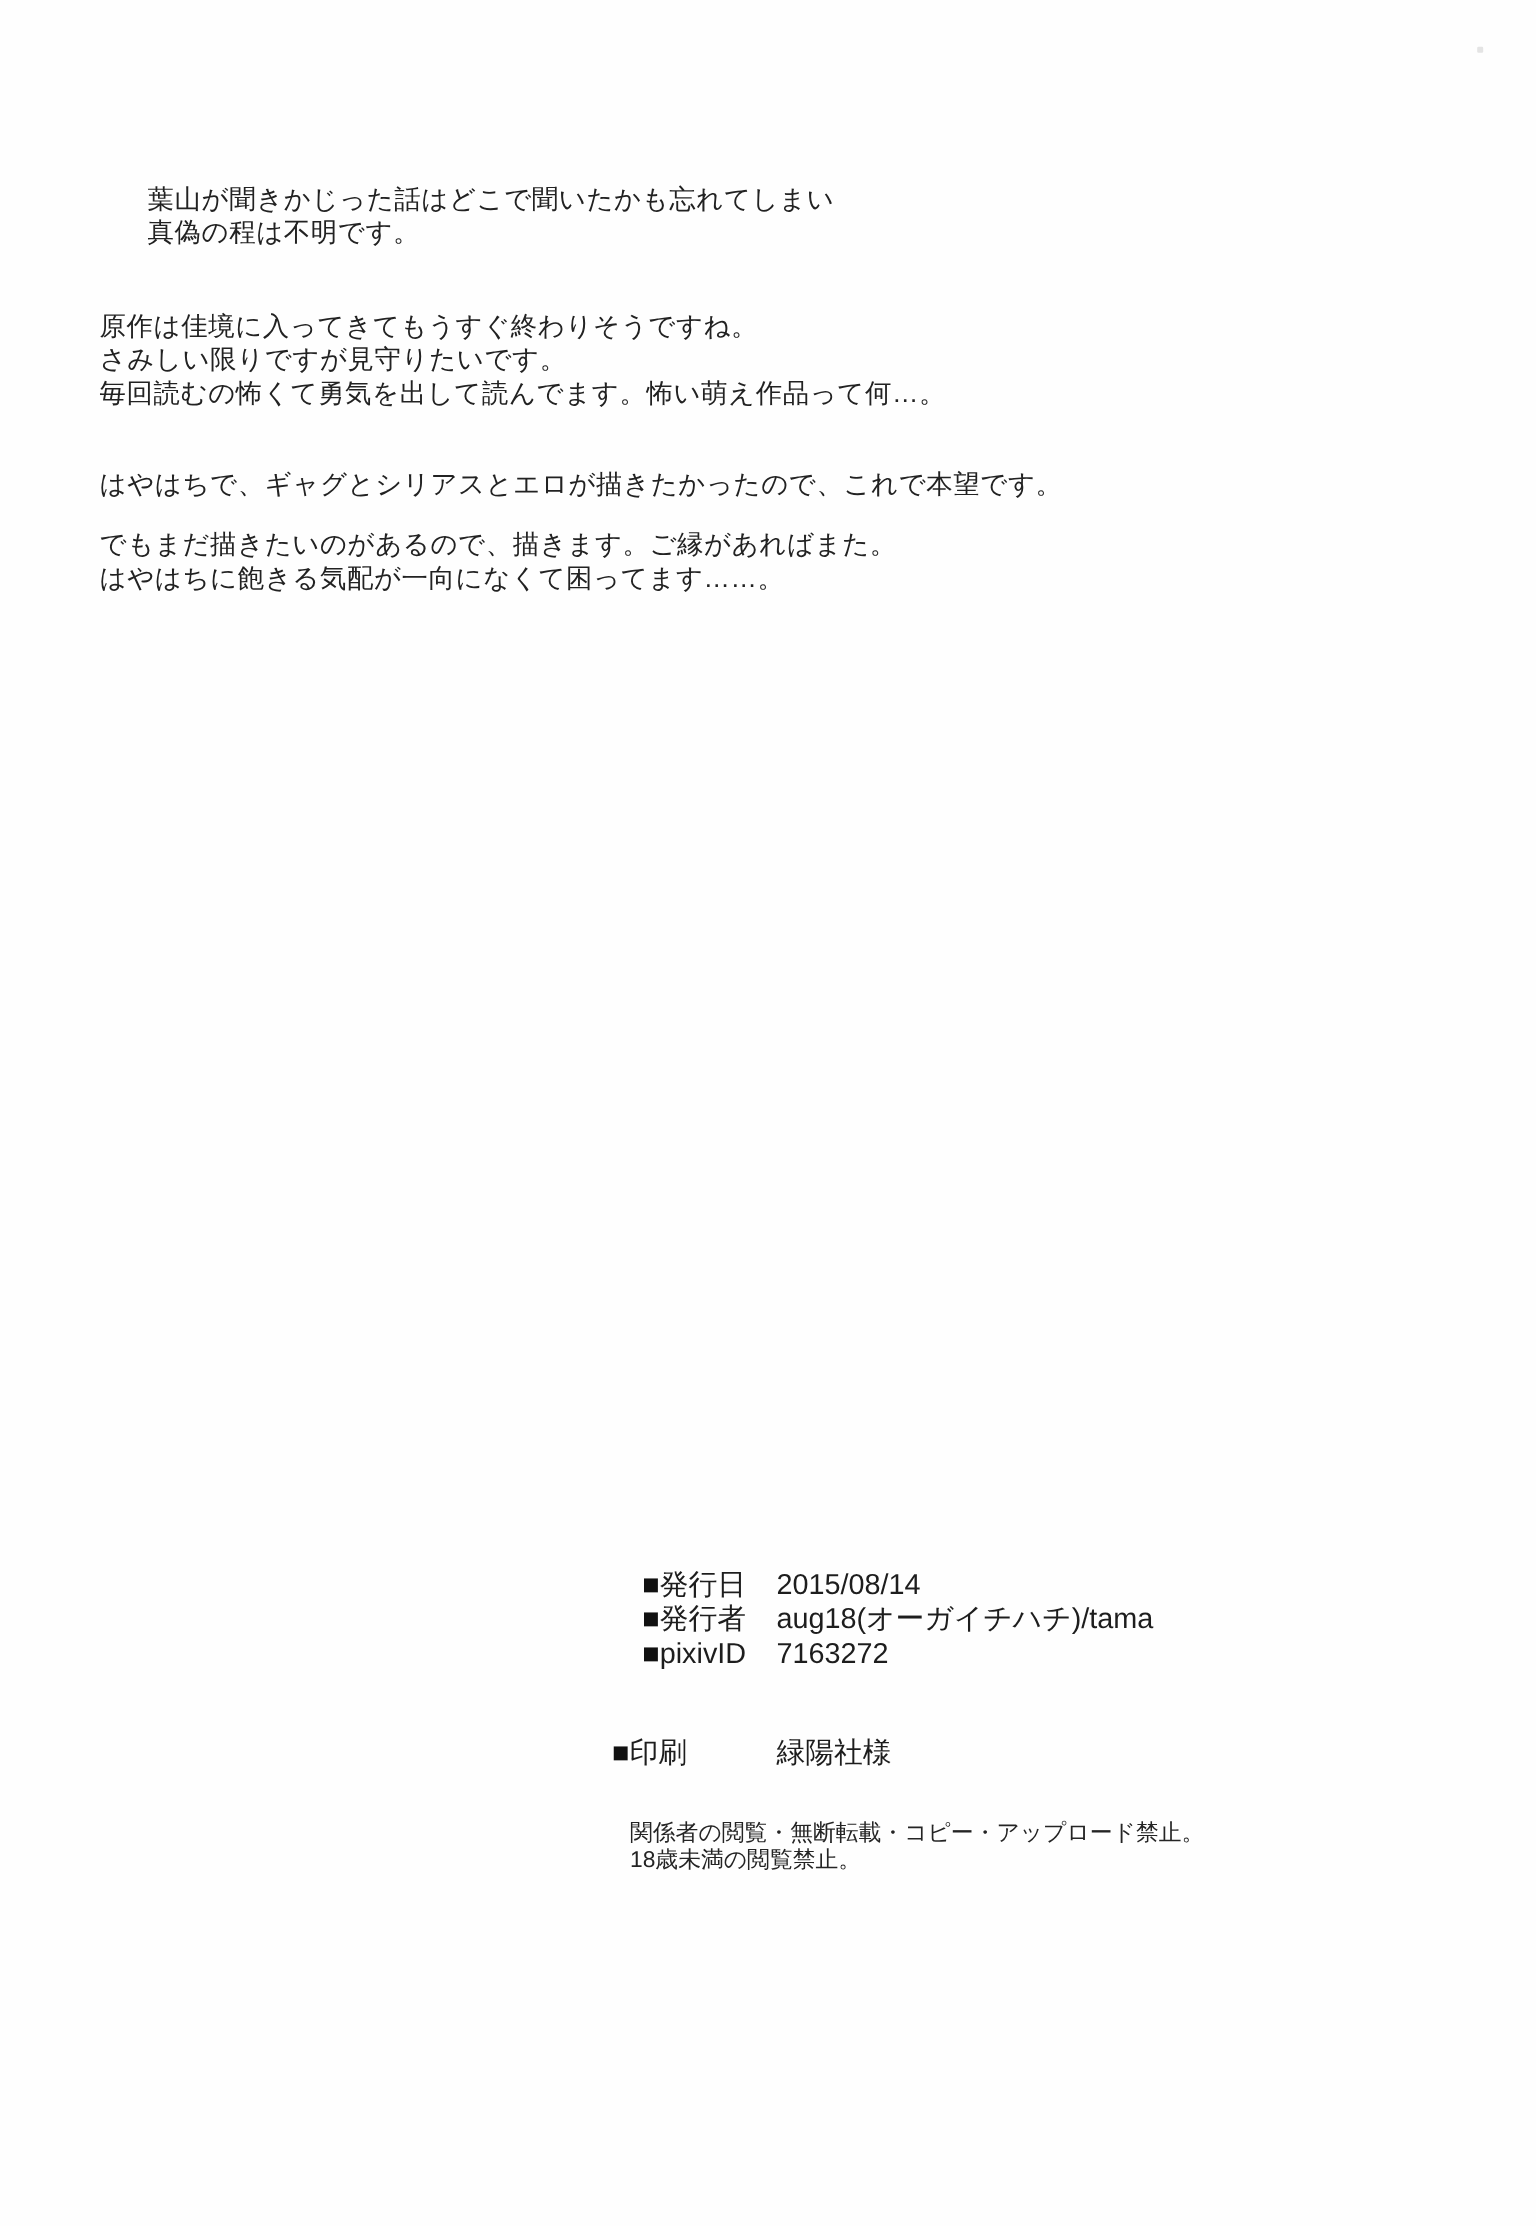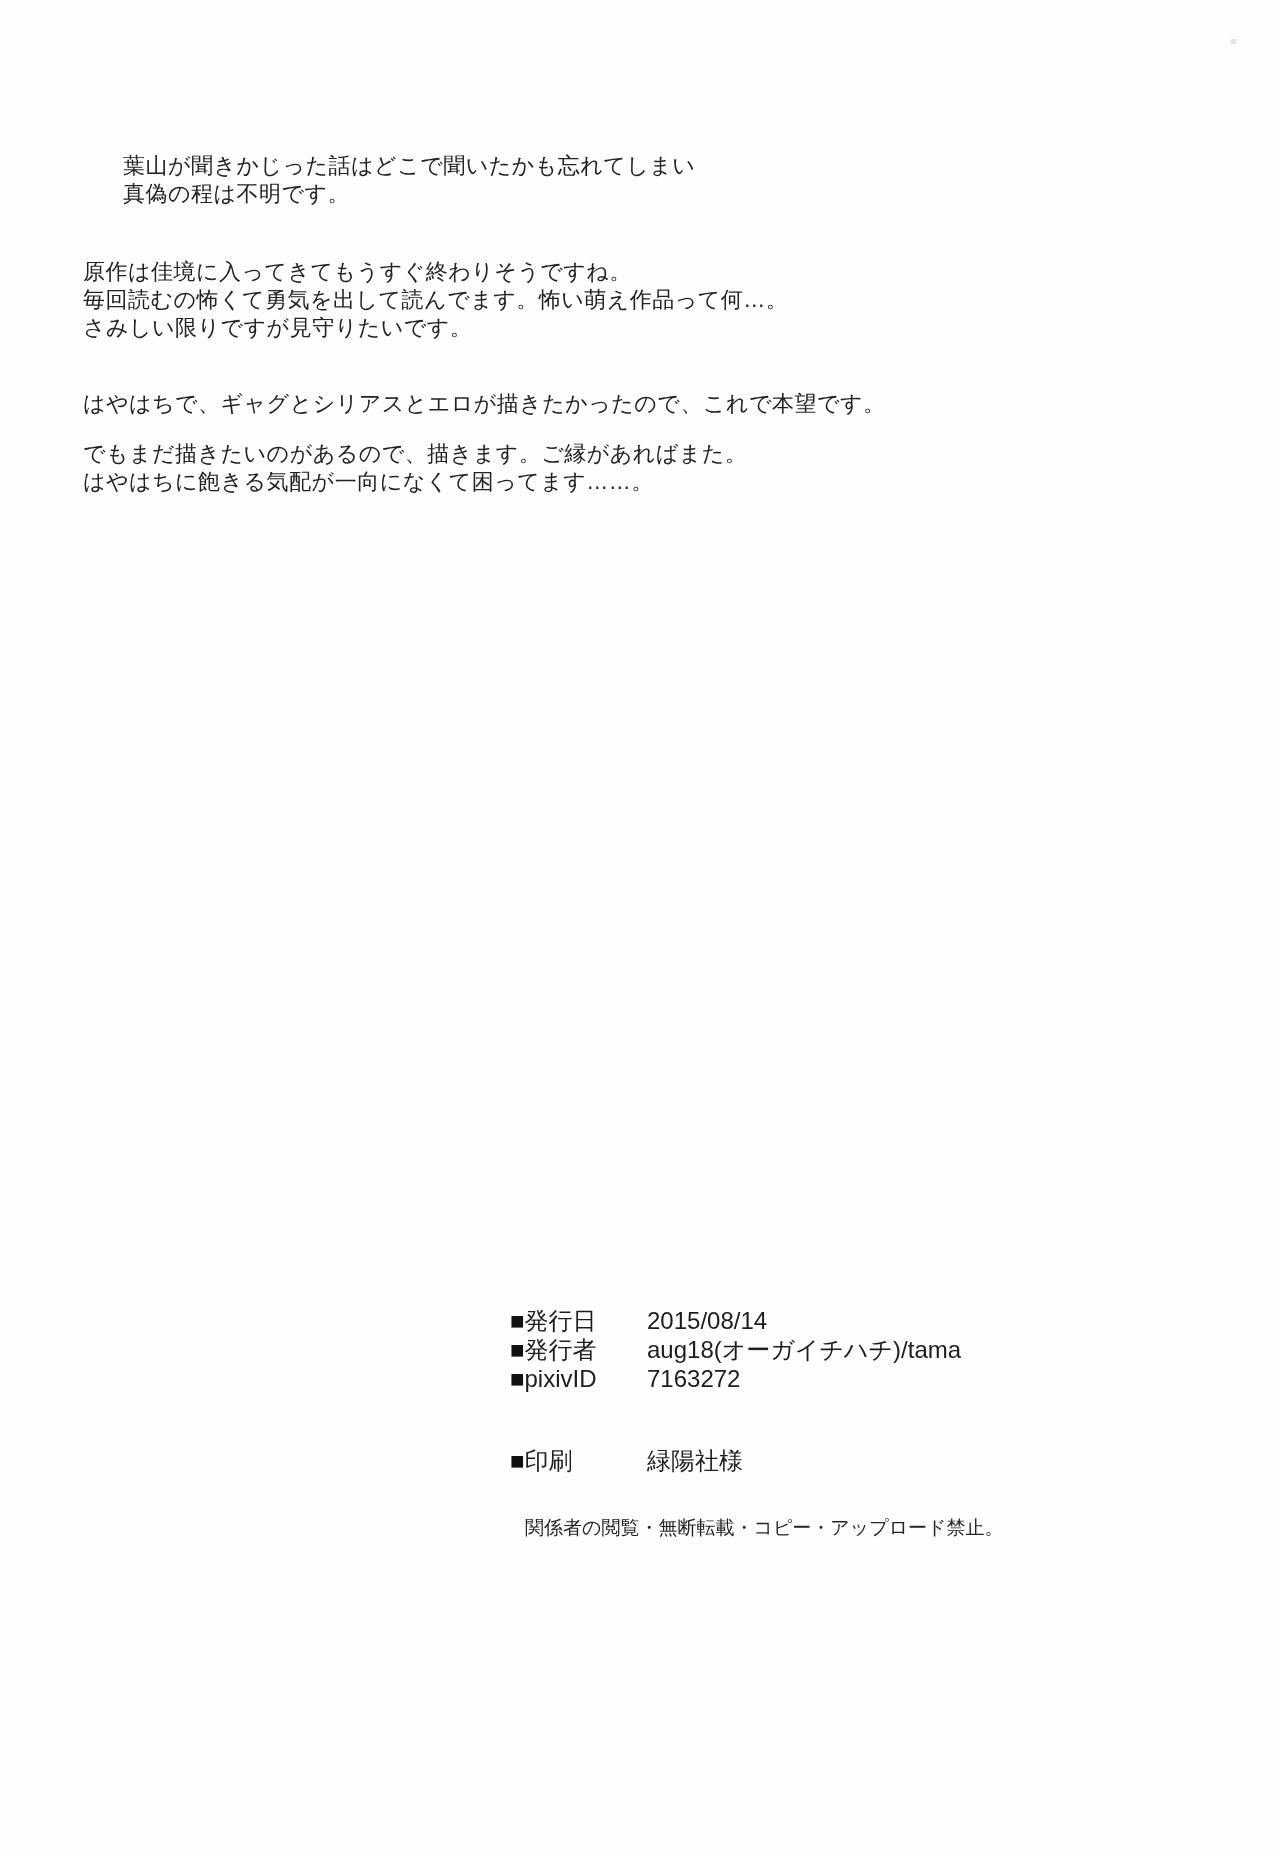--- a/index.html
+++ b/index.html
@@ -35,20 +35,21 @@
   .p1 { top: 152px; margin-left: 40px; }
   .p2 { top: 258px; }
   .p3 { top: 390px; }
   .p4 { top: 440px; }
 
   
   .colophon-rows {
     position: absolute;
     left: 510px;
     top: 1306px;
+    text-align: center;
   }
   .colophon-row {
     display: flex;
     align-items: baseline;
     font-size: 24px;
     line-height: 29px;
     white-space: nowrap;
     color: #1d1d1d;
   }
   .colophon-row .label-wrap {
@@ -93,22 +94,22 @@
 
 <div class="page">
 
   <p class="para p1">
     <span class="line">葉山が聞きかじった話はどこで聞いたかも忘れてしまい</span>
     <span class="line">真偽の程は不明です。</span>
   </p>
 
   <p class="para p2">
     <span class="line">原作は佳境に入ってきてもうすぐ終わりそうですね。</span>
+    <span class="line">さみしい限りですが見守りたいです。</span>
     <span class="line">毎回読むの怖くて勇気を出して読んでます。怖い萌え作品って何…。</span>
-    <span class="line">さみしい限りですが見守りたいです。</span>
   </p>
 
   <p class="para p3">
     <span class="line">はやはちで、ギャグとシリアスとエロが描きたかったので、これで本望です。</span>
   </p>
 
   <p class="para p4">
     <span class="line">でもまだ描きたいのがあるので、描きます。ご縁があればまた。</span>
     <span class="line">はやはちに飽きる気配が一向になくて困ってます……。</span>
   </p>
@@ -133,17 +134,18 @@
 
   </div>
 
   <div class="colophon-row printer-row">
     <span class="label-wrap"><span class="bullet">■</span><span>印刷</span></span>
     <span class="value">緑陽社様</span>
   </div>
 
   <div class="notice">
     <span class="line">関係者の閲覧・無断転載・コピー・アップロード禁止。</span>
+    <span class="line">18歳未満の閲覧禁止。</span>
   </div>
 
   <div class="artifact"></div>
 
 </div>
 
 </body></html>

